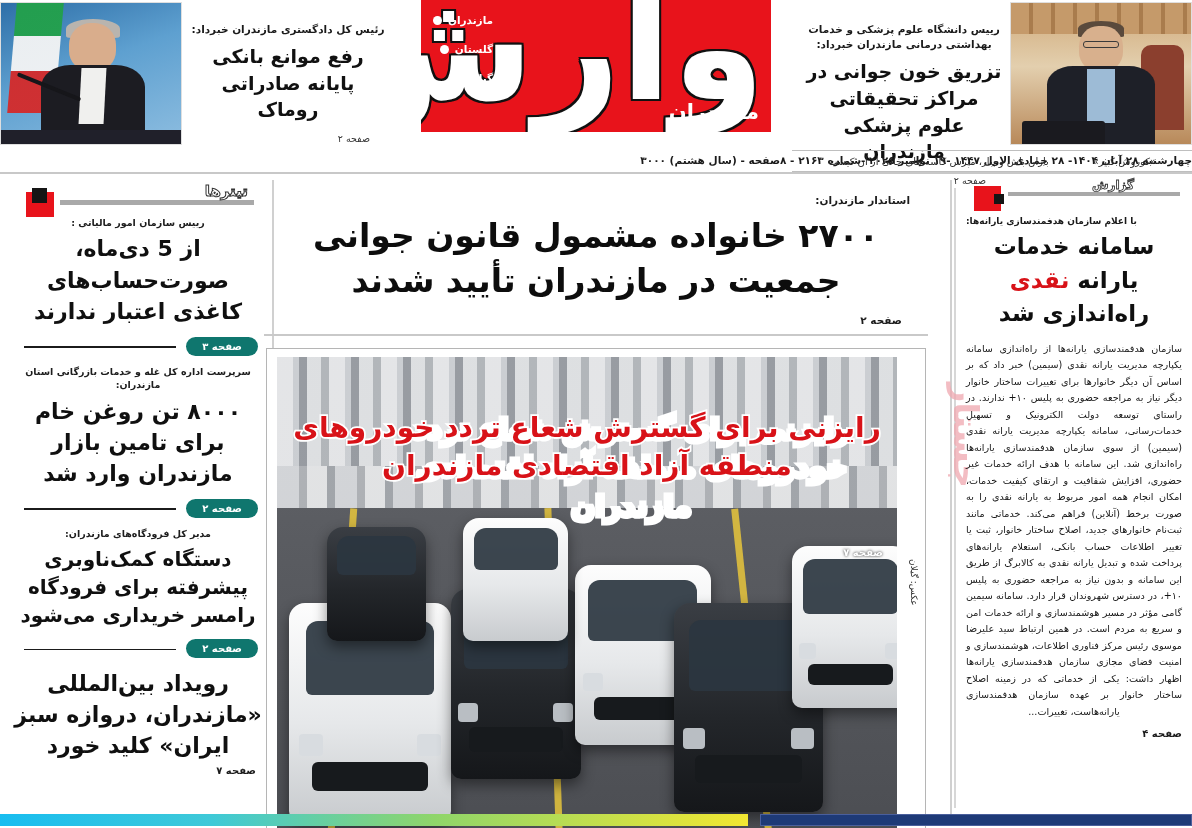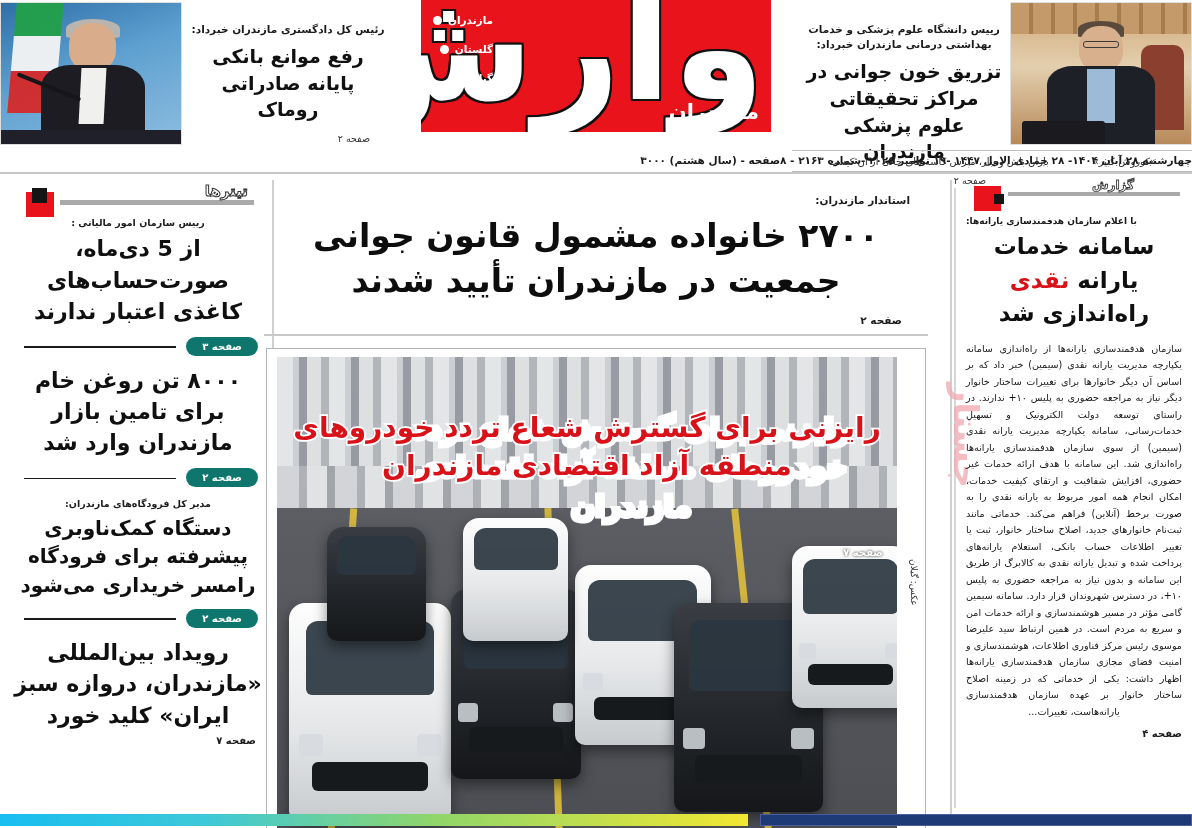--- a/index.html
+++ b/index.html
@@ -663,20 +663,21 @@
     <div class="sb-item">
       <div class="sb-kicker">رییس سازمان امور مالیاتی :</div>
       <div class="sb-title">از 5 دی‌ماه، صورت‌حساب‌های کاغذی اعتبار ندارند</div>
       <div class="sb-foot">
         <div class="line"></div>
         <span class="badge">صفحه ۳</span>
       </div>
     </div>
 
     <div class="sb-item">
+      <div class="sb-kicker">سرپرست اداره کل غله و خدمات بازرگانی استان مازندران:</div>
       <div class="sb-title">۸۰۰۰ تن روغن خام برای تامین بازار مازندران وارد شد</div>
       <div class="sb-foot">
         <div class="line"></div>
         <span class="badge">صفحه ۲</span>
       </div>
     </div>
 
     <div class="sb-item">
       <div class="sb-kicker">مدیر کل فرودگاه‌های مازندران:</div>
       <div class="sb-title sm">دستگاه کمک‌ناوبری پیشرفته برای فرودگاه رامسر خریداری می‌شود</div>

